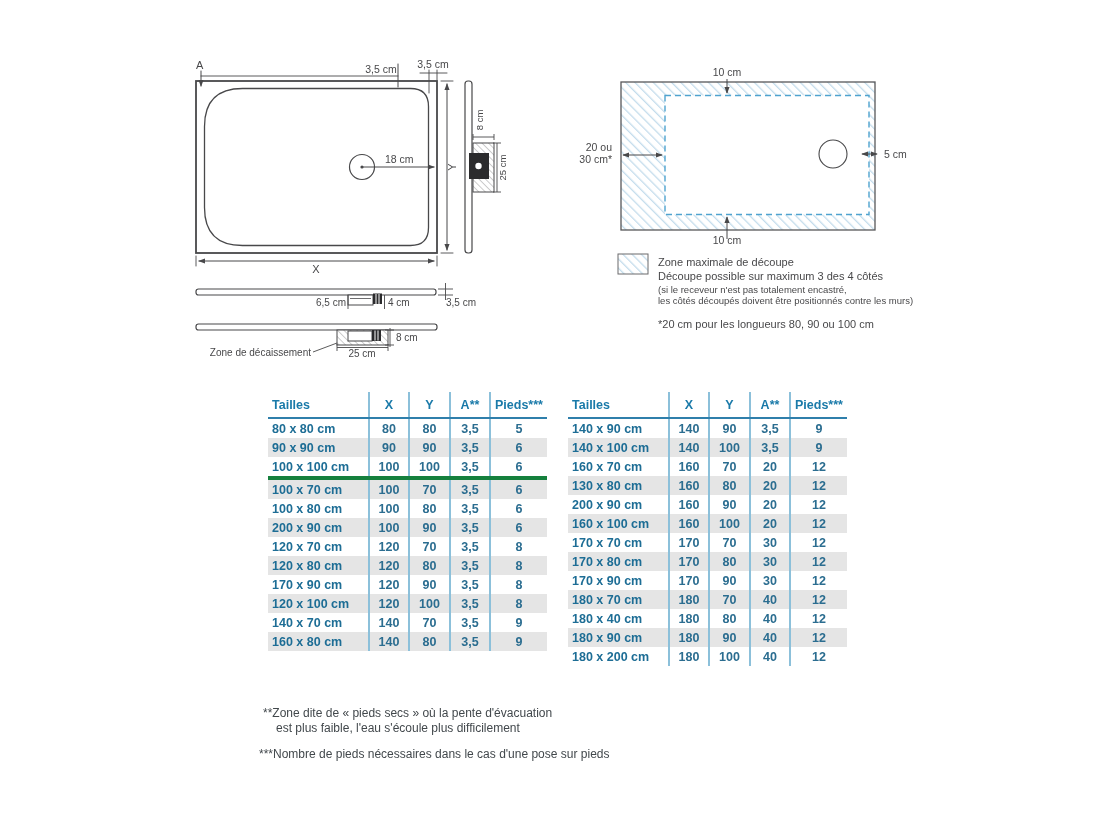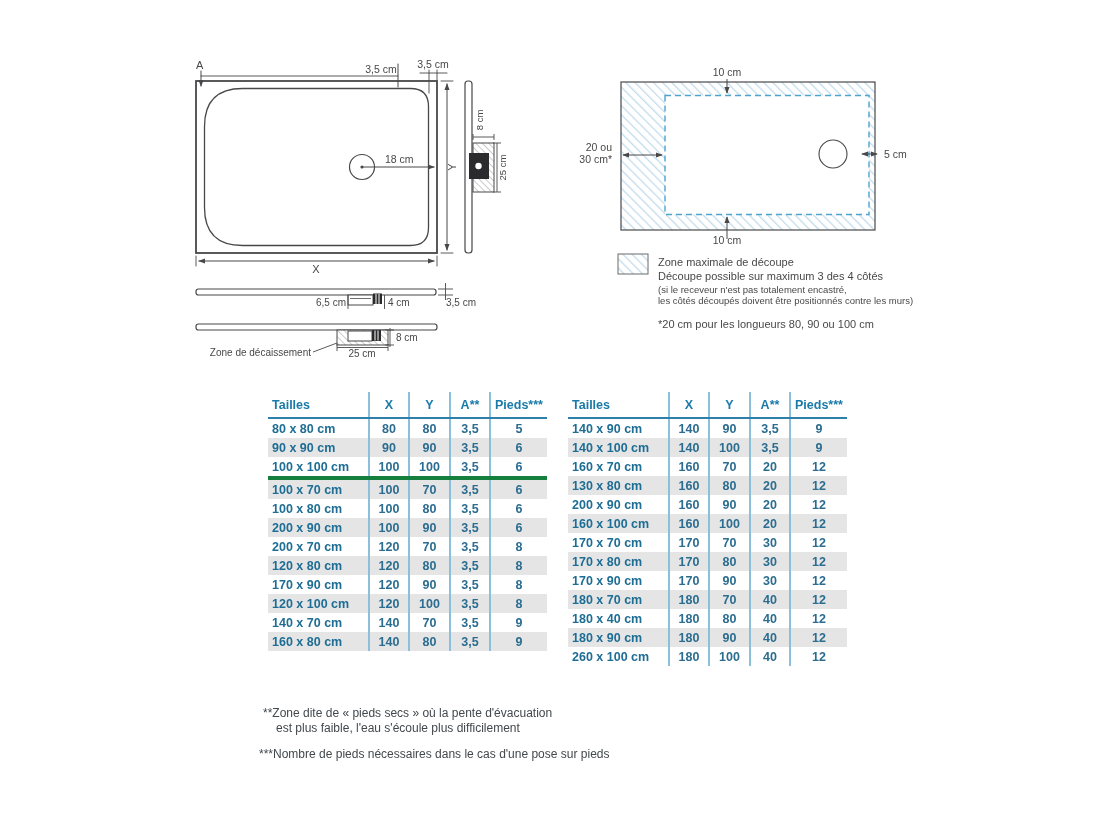--- a/index.html
+++ b/index.html
@@ -215,21 +215,21 @@
           <div class="tcell c4">6</div>
         </div>
         <div class="trow alt">
           <div class="tcell c0">200 x 90 cm</div>
           <div class="tcell c1">100</div>
           <div class="tcell c2">90</div>
           <div class="tcell c3">3,5</div>
           <div class="tcell c4">6</div>
         </div>
         <div class="trow">
-          <div class="tcell c0">200 x 70 cm</div>
+          <div class="tcell c0">120 x 70 cm</div>
           <div class="tcell c1">120</div>
           <div class="tcell c2">70</div>
           <div class="tcell c3">3,5</div>
           <div class="tcell c4">8</div>
         </div>
         <div class="trow alt">
           <div class="tcell c0">120 x 80 cm</div>
           <div class="tcell c1">120</div>
           <div class="tcell c2">80</div>
           <div class="tcell c3">3,5</div>
@@ -354,21 +354,21 @@
           <div class="tcell c4">12</div>
         </div>
         <div class="trow alt">
           <div class="tcell c0">180 x 90 cm</div>
           <div class="tcell c1">180</div>
           <div class="tcell c2">90</div>
           <div class="tcell c3">40</div>
           <div class="tcell c4">12</div>
         </div>
         <div class="trow">
-          <div class="tcell c0">260 x 100 cm</div>
+          <div class="tcell c0">180 x 200 cm</div>
           <div class="tcell c1">180</div>
           <div class="tcell c2">100</div>
           <div class="tcell c3">40</div>
           <div class="tcell c4">12</div>
         </div>
       </div>
   </div>
 
   
   <div class="fn" id="fn3">

